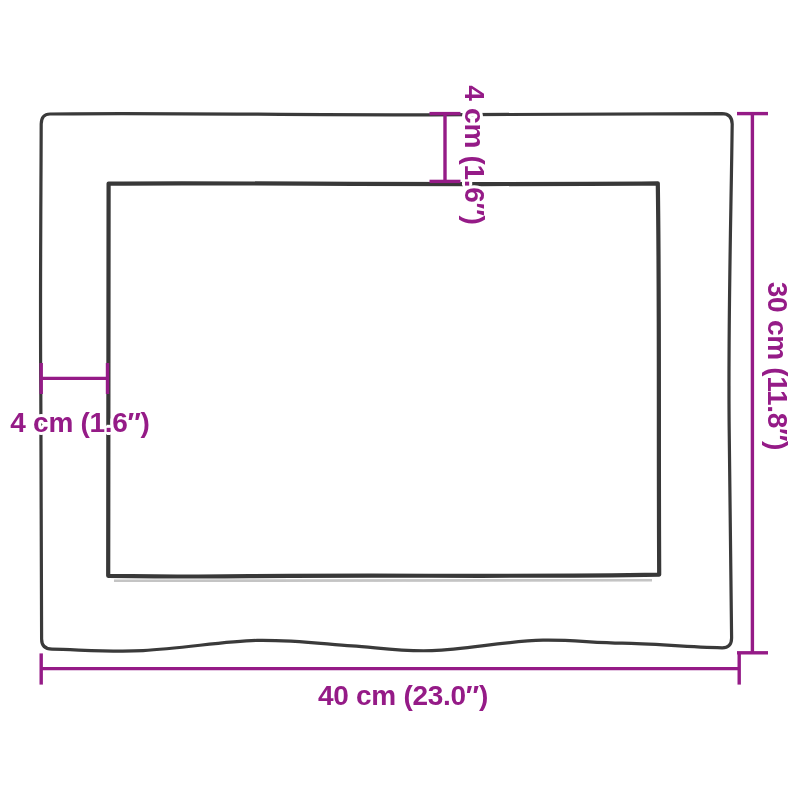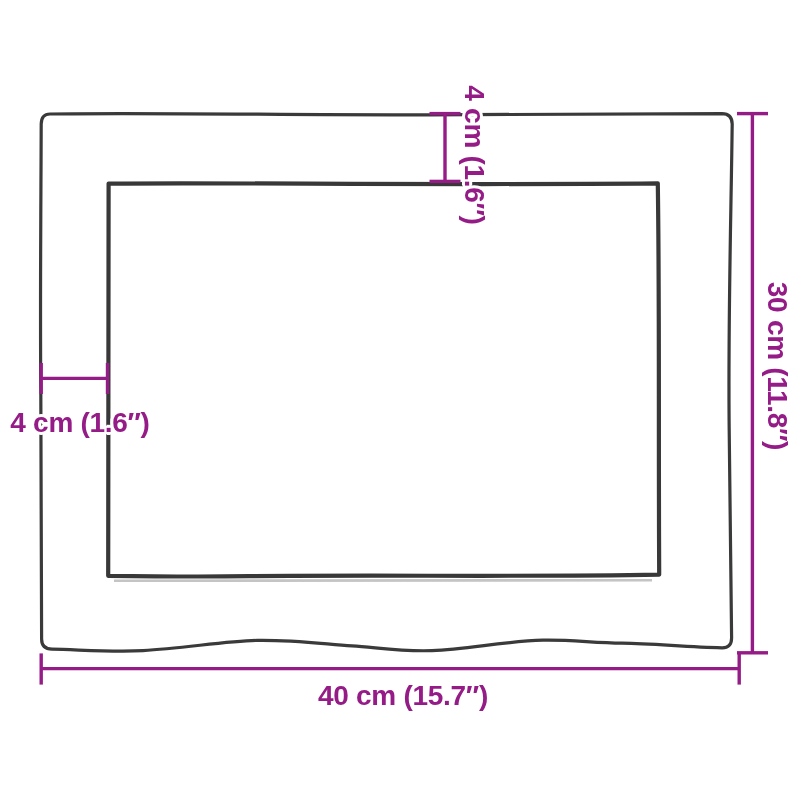--- a/index.html
+++ b/index.html
@@ -104,14 +104,14 @@
       </g>
     </g>
   </svg>
 
   <div id="label-top" class="dim-label vertical">4 cm (1.6″)</div>
 
   <div id="label-left" class="dim-label">4 cm (1.6″)</div>
 
   <div id="label-right" class="dim-label vertical">30 cm (11.8″)</div>
 
-  <div id="label-bottom" class="dim-label">40 cm (15.7″)</div>
+  <div id="label-bottom" class="dim-label">40 cm (23.0″)</div>
 </div>
 
 </body></html>

